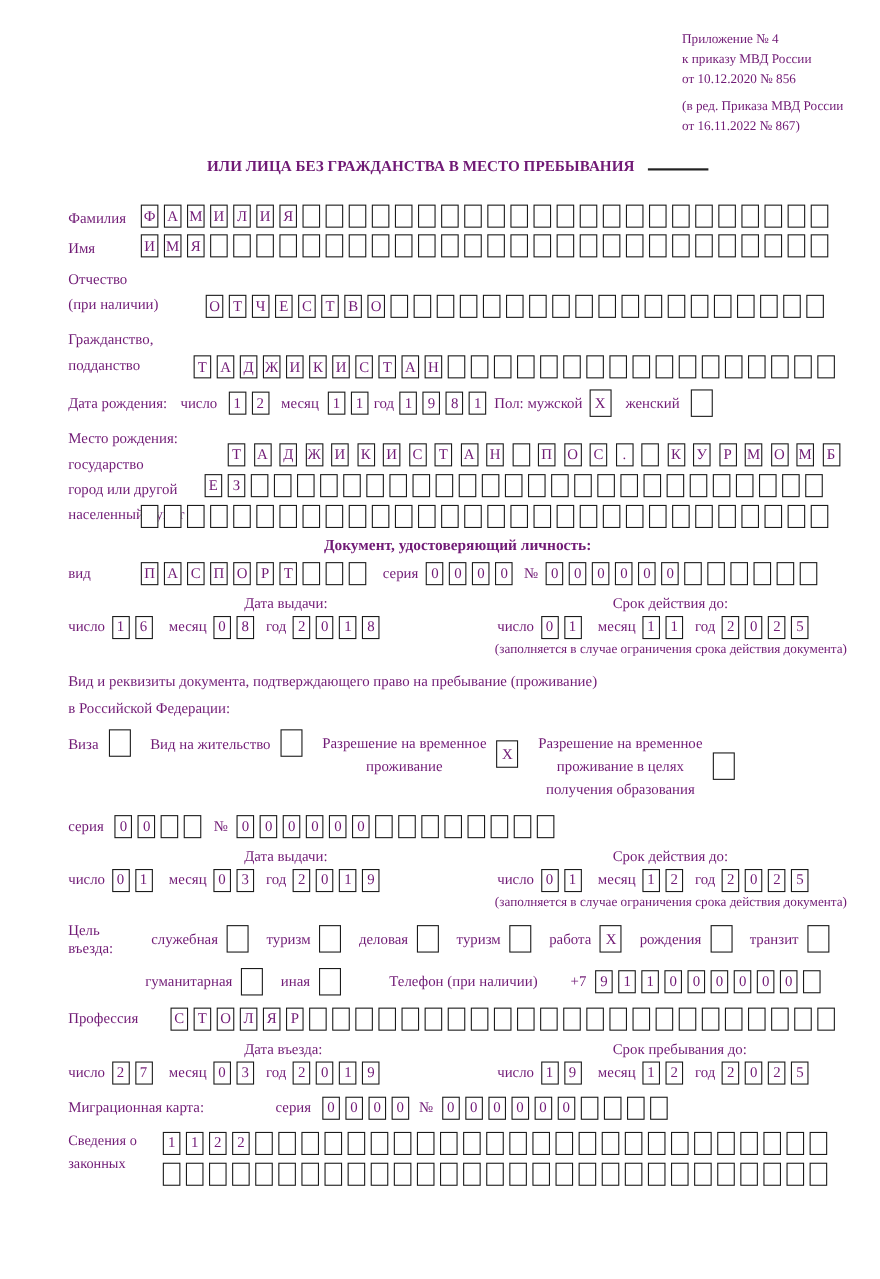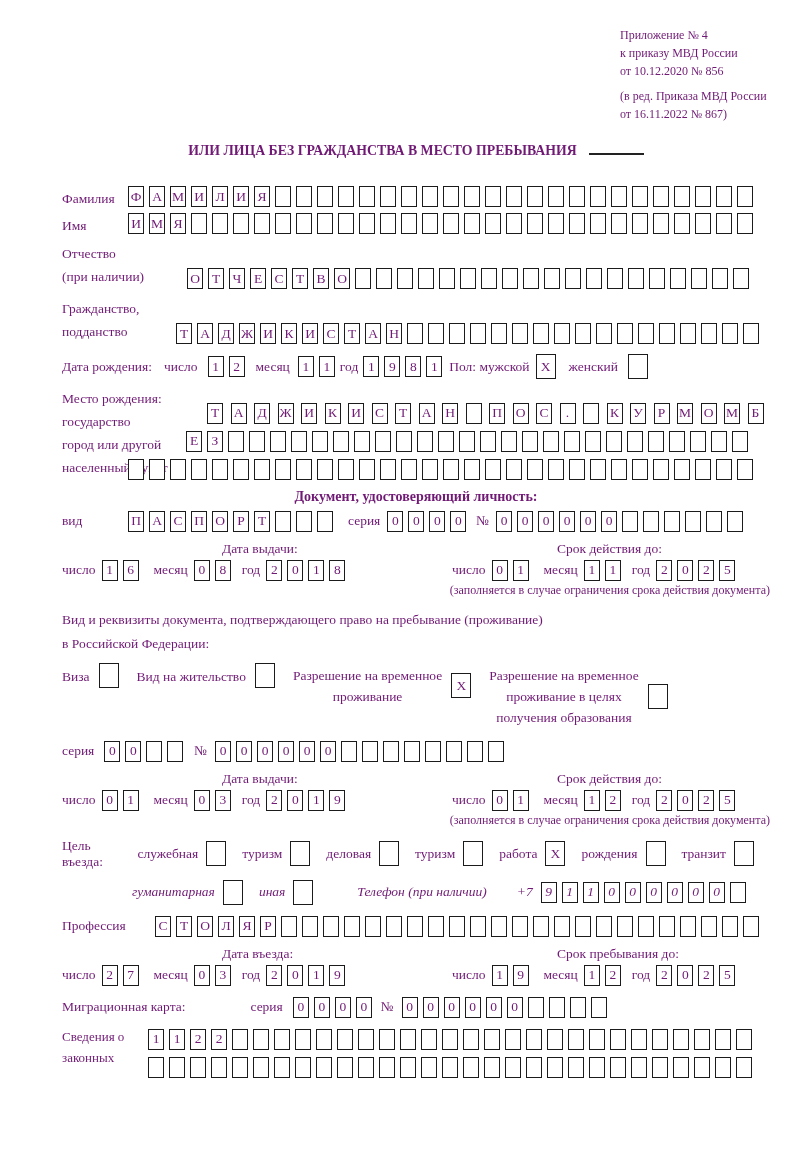--- a/index.html
+++ b/index.html
@@ -49,21 +49,21 @@
   .note { text-align:right; font-size:12px; margin-top:2px; }
 
   .intro { margin-top:10px; line-height:1.75; }
   .opts { display:flex; align-items:flex-start; margin-top:8px; }
   .opt { display:flex; align-items:center; margin-right:13px; }
   .opt .txt { text-align:center; line-height:1.55; margin-right:9px; padding-top:3px; }
 
   .prow { display:flex; align-items:center; margin-top:10px; }
   .prow .pl { margin-right:8px; }
   .prow .cbx { margin-right:11px; }
-  .indent { margin-left:70px;font-style:italic; }
+  .indent { margin-left:70px; }
 
   .guard { display:flex; margin-top:9px; }
   .glab { width:86px; flex:0 0 auto; font-size:13px; line-height:1.6; }
   .grows .cells { margin-top:7px; }
   .grows .cells:first-child { margin-top:2px; }
 </style>
 </head>
 <body>
 
 <div class="page">

